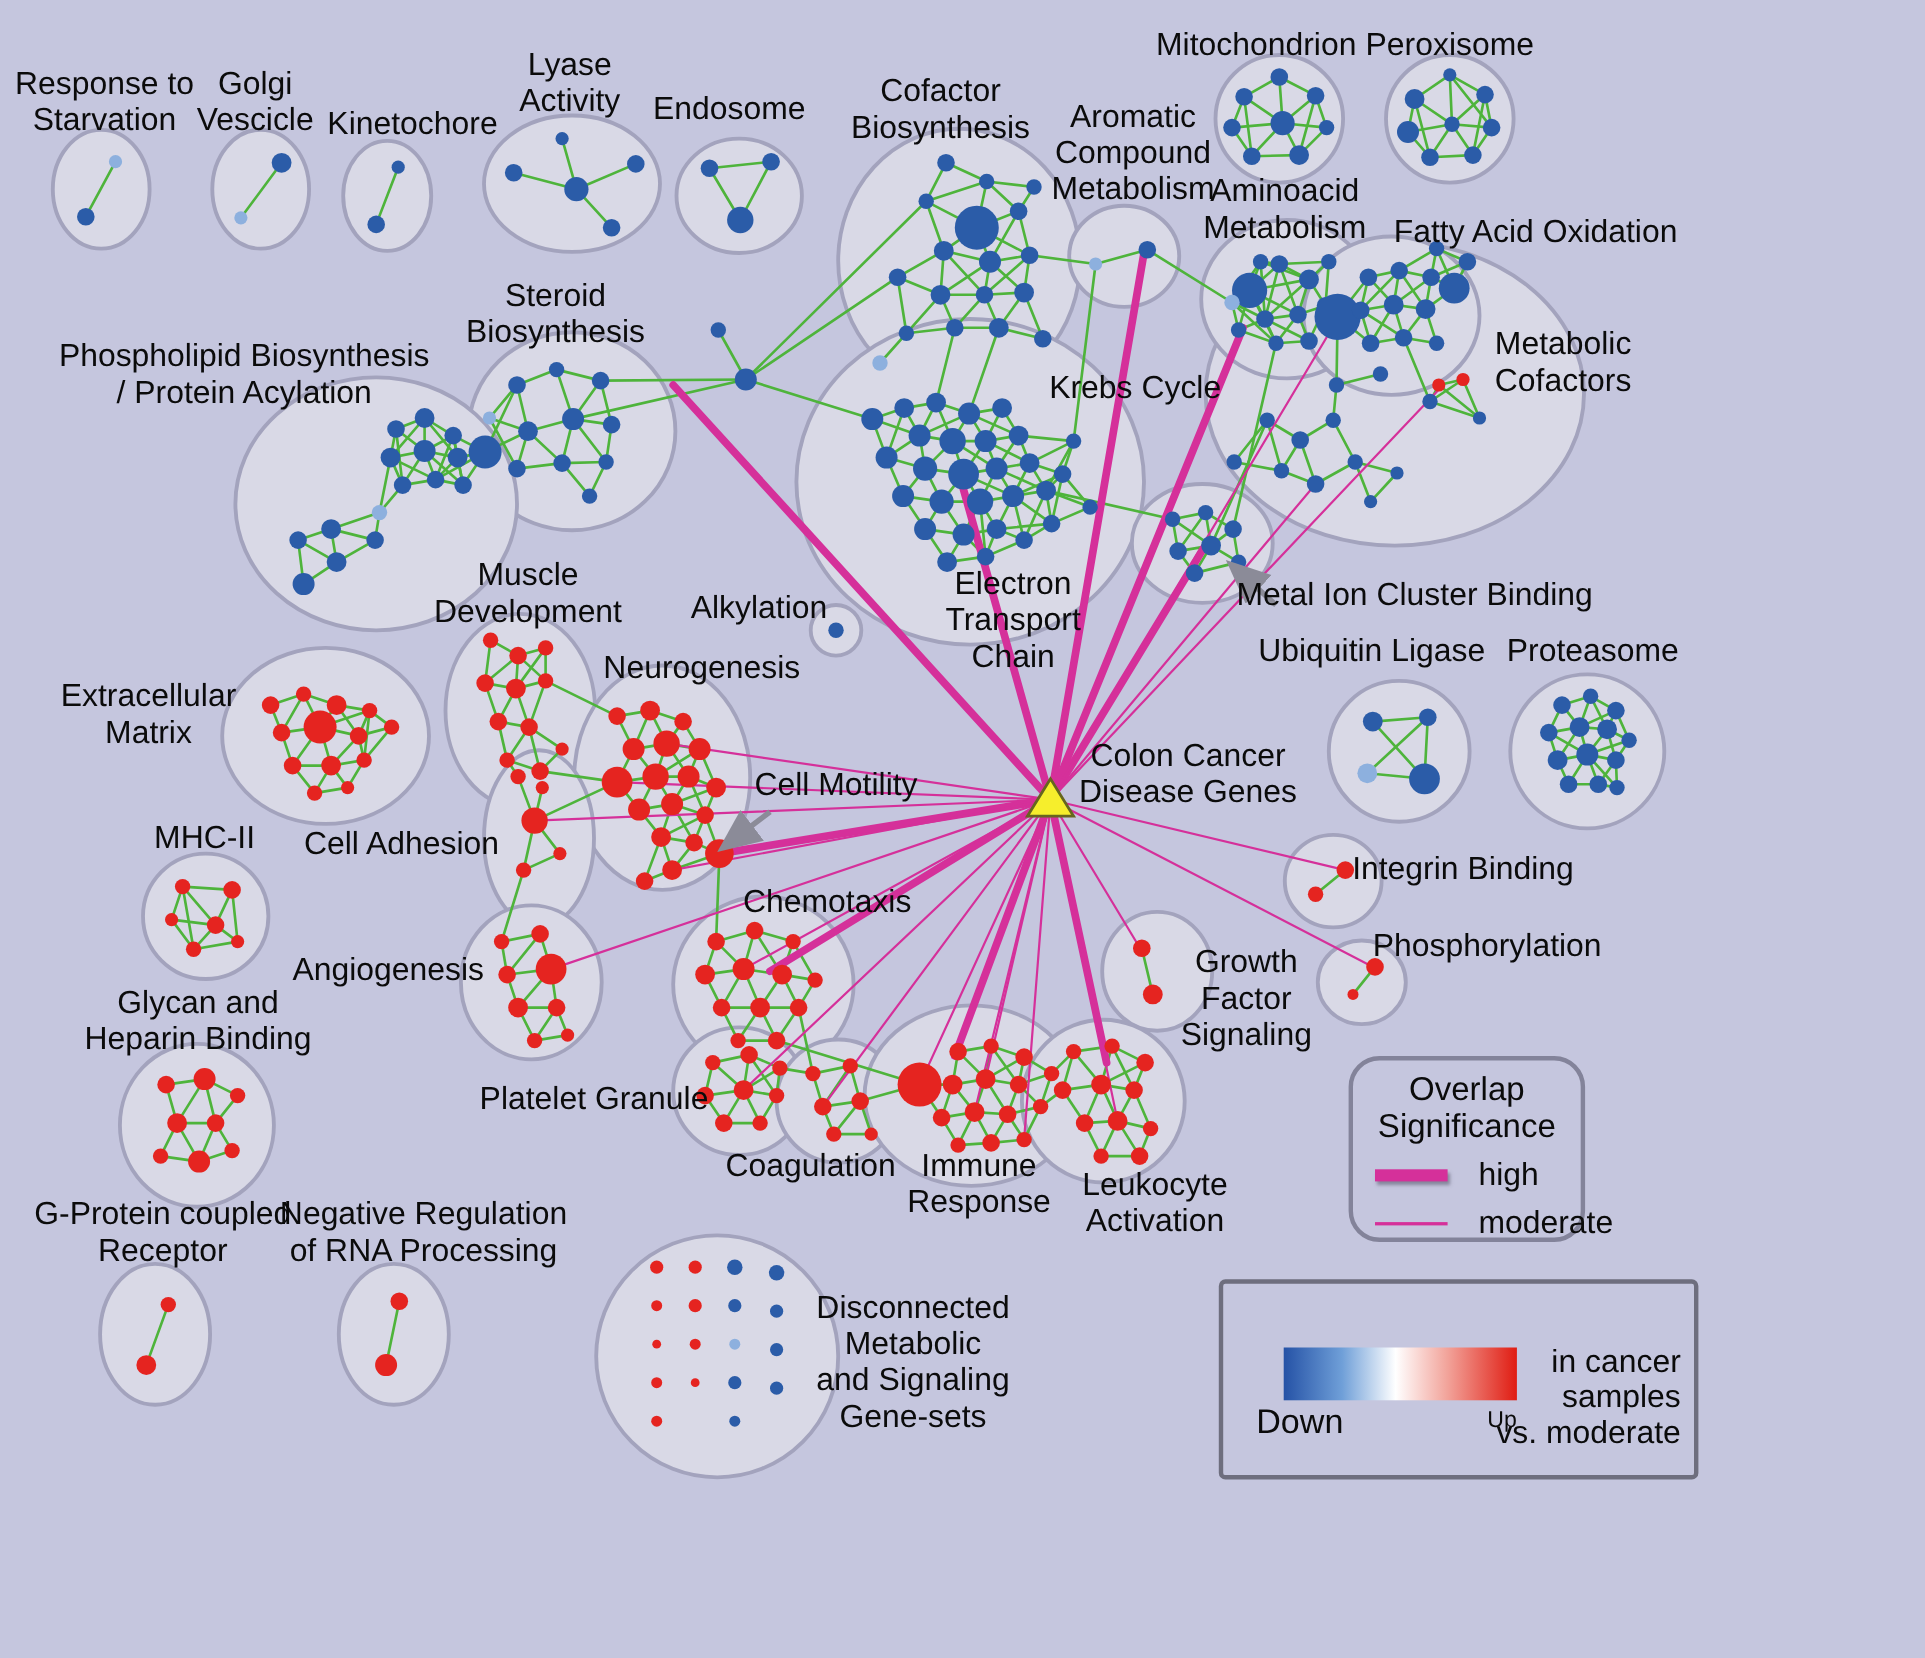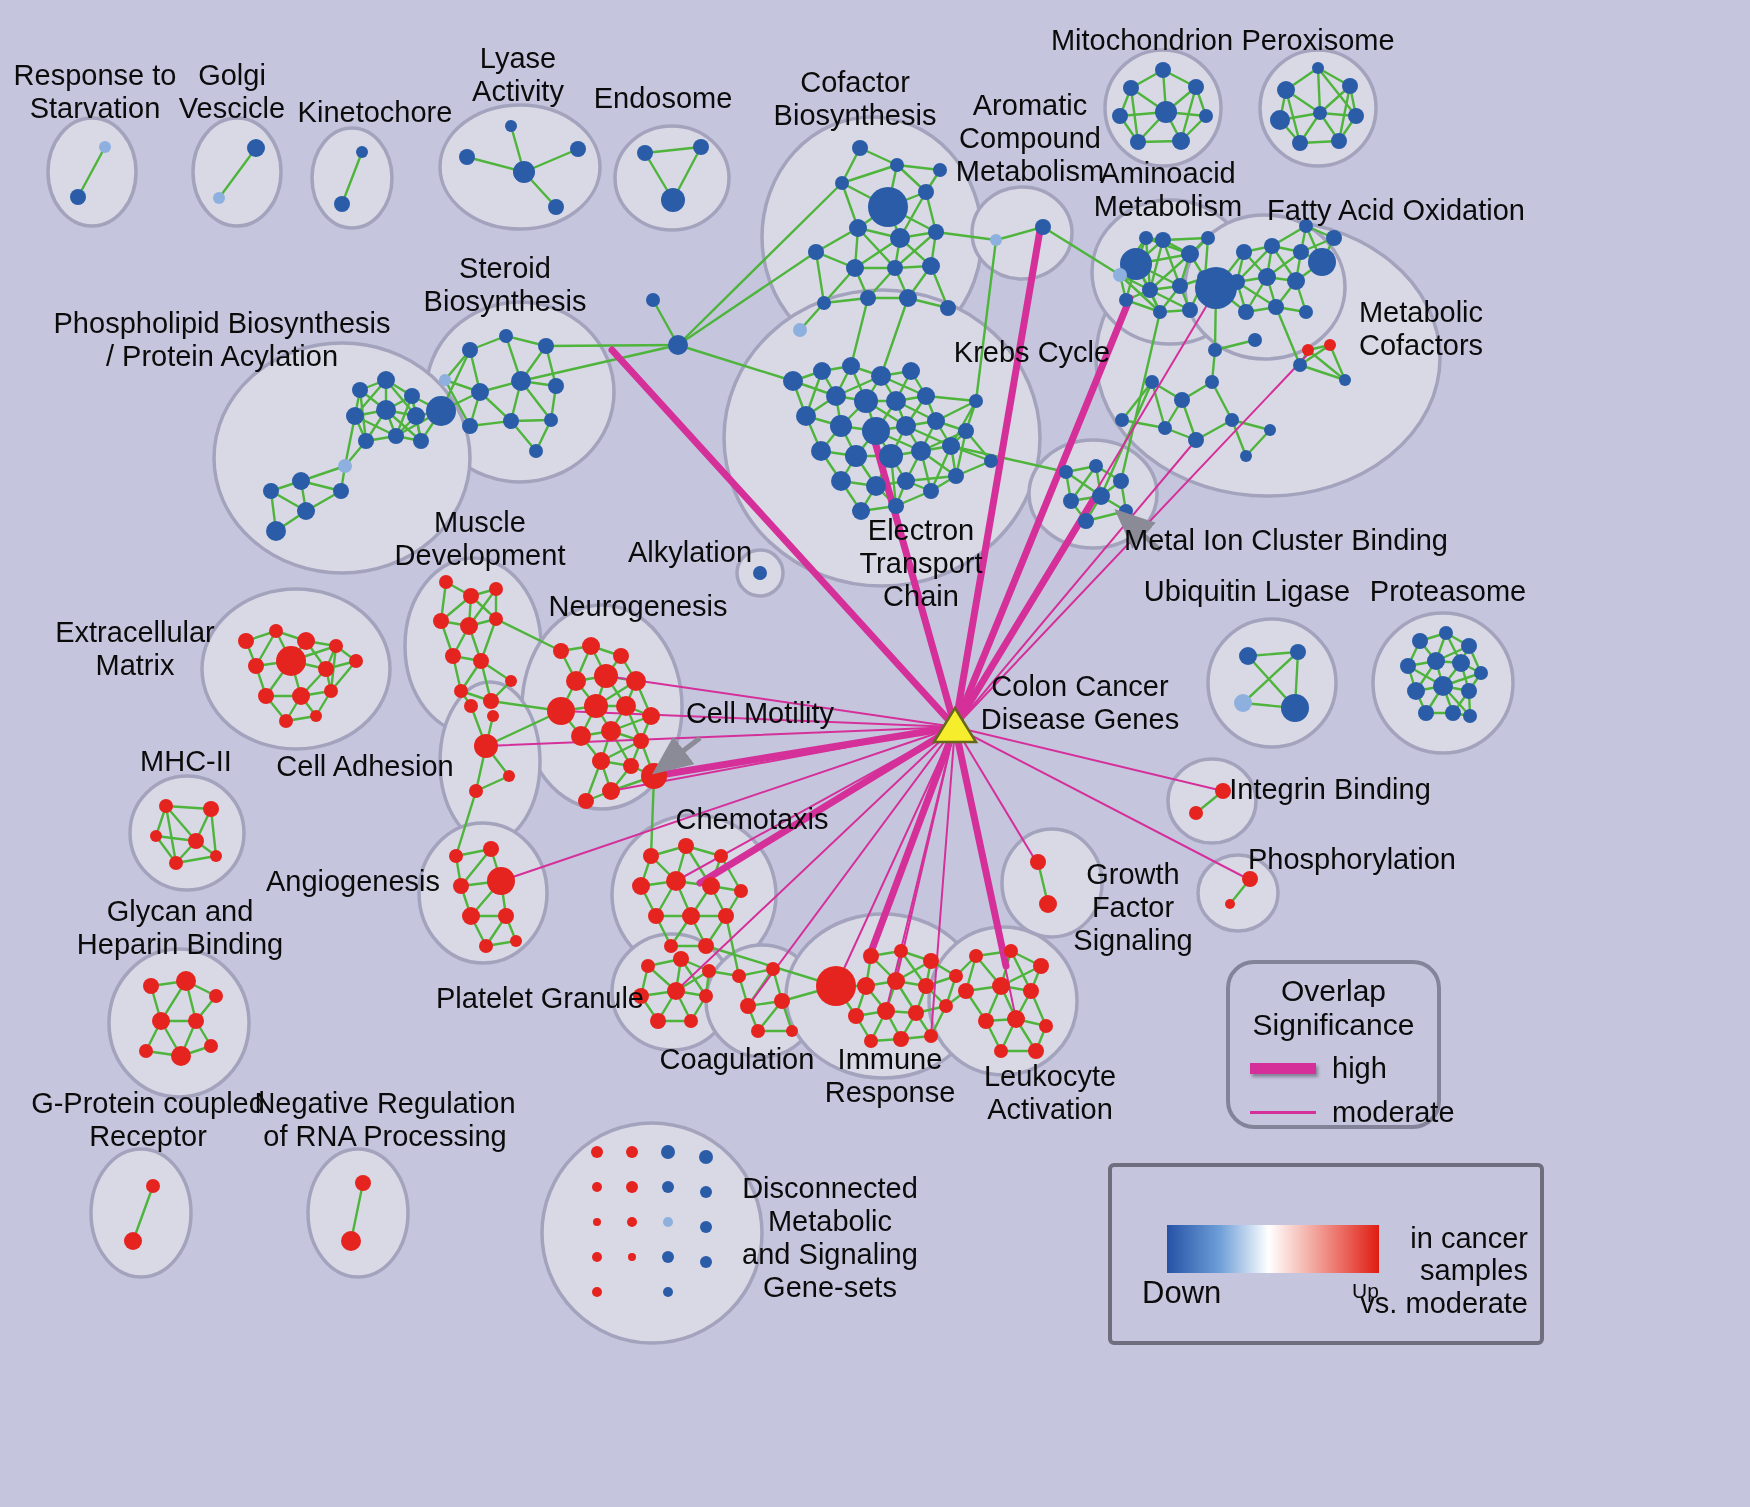--- a/index.html
+++ b/index.html
@@ -4,21 +4,21 @@
 <style>
   *{margin:0;padding:0;box-sizing:border-box}
   html,body{background:#c5c6de}
   body{font-family:"Liberation Sans",sans-serif;color:#0b0b0b}
   .figure{position:relative;width:1750px;height:1507px;background:#c5c6de;overflow:hidden}
   .figure svg{position:absolute;left:0;top:0;width:100%;height:100%;font-family:"Liberation Sans",sans-serif}
 
   .legend-box{position:absolute;border:4px solid #83839a;background:transparent}
   .overlap{left:1226px;top:960px;width:215px;height:169px;border-radius:28px}
   .lg-title{margin-top:10px;text-align:center;font-size:30px;line-height:1.12}
-  .lg-row{position:absolute;left:20px;display:flex;align-items:center;gap:16px}
+  .lg-row{position:absolute;left:20px;display:flex;align-items:center;gap:28px}
   .row-high{top:90px}
   .row-moderate{top:134px}
   .swatch{width:66px;background:#d5309a;display:inline-block}
   .swatch-high{height:11px;box-shadow:2px 3px 3px rgba(80,80,100,.55)}
   .swatch-moderate{height:3px}
   .lg-label{font-size:29px;line-height:1}
 
   .enriched{left:1108px;top:1163px;width:436px;height:182px;border-radius:6px;border-color:#6e6e7e}
   .enr-title{margin-top:9px;text-align:center;font-size:31px}
   .gradient-bar{position:absolute;left:55px;top:58px;width:212px;height:48px;

